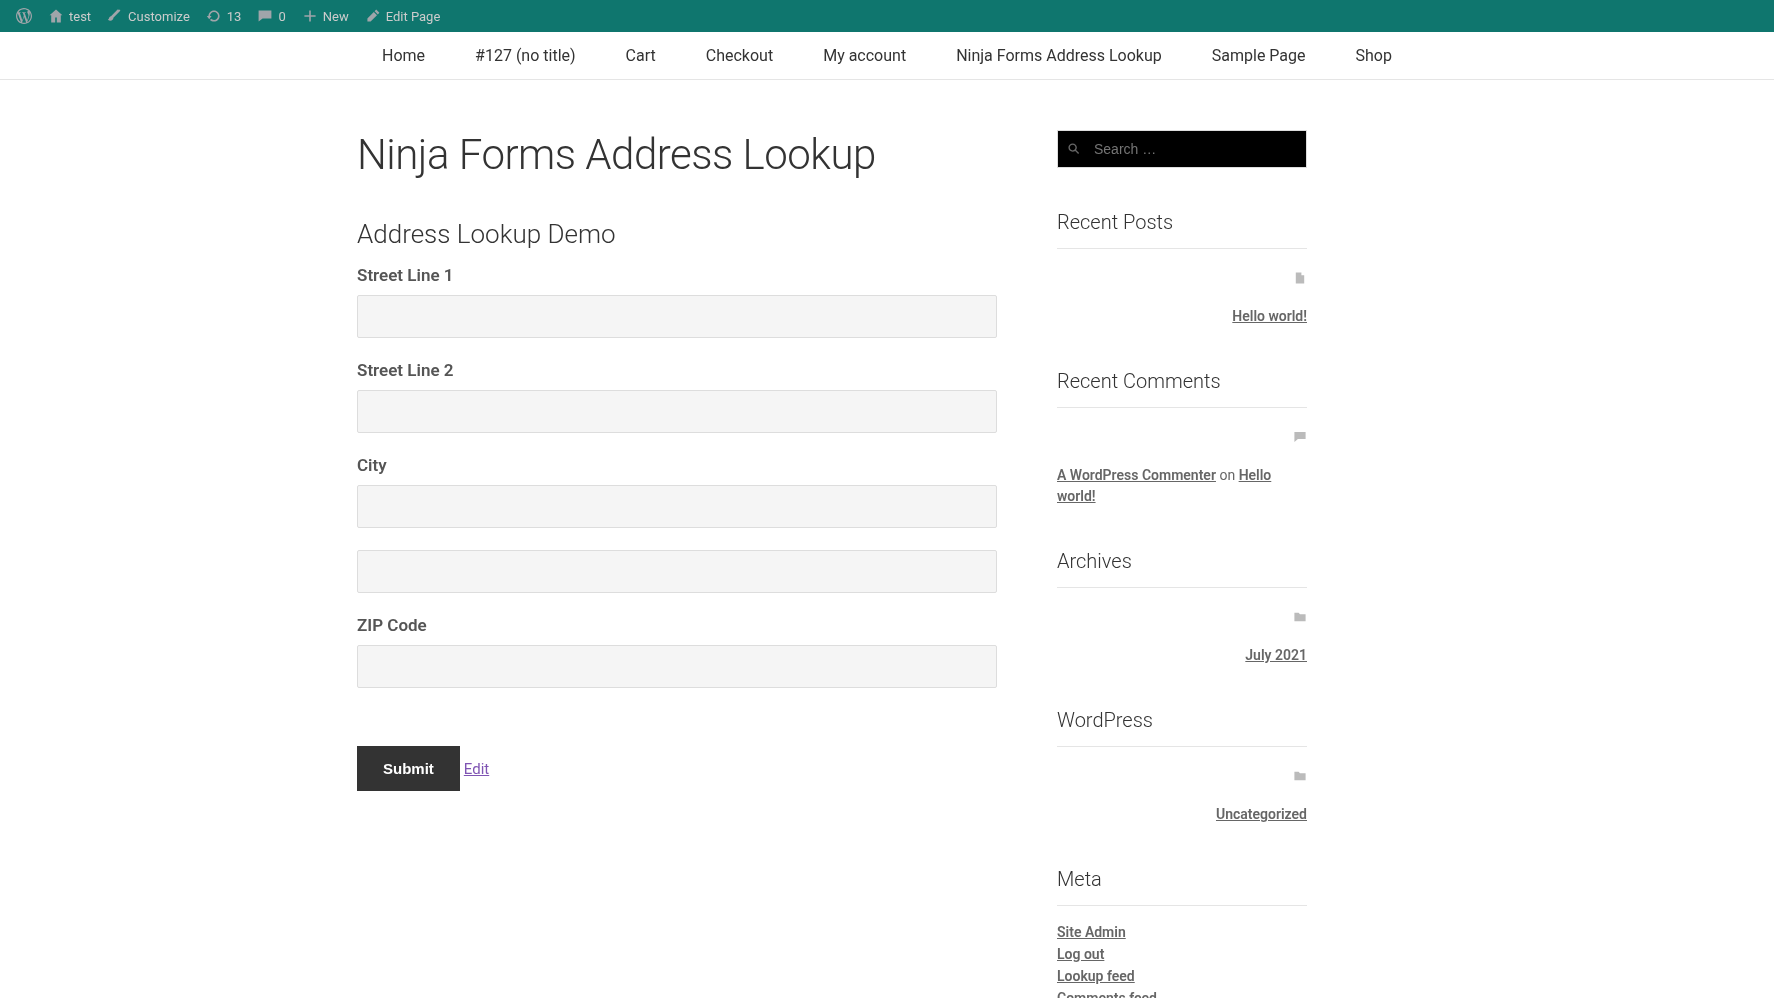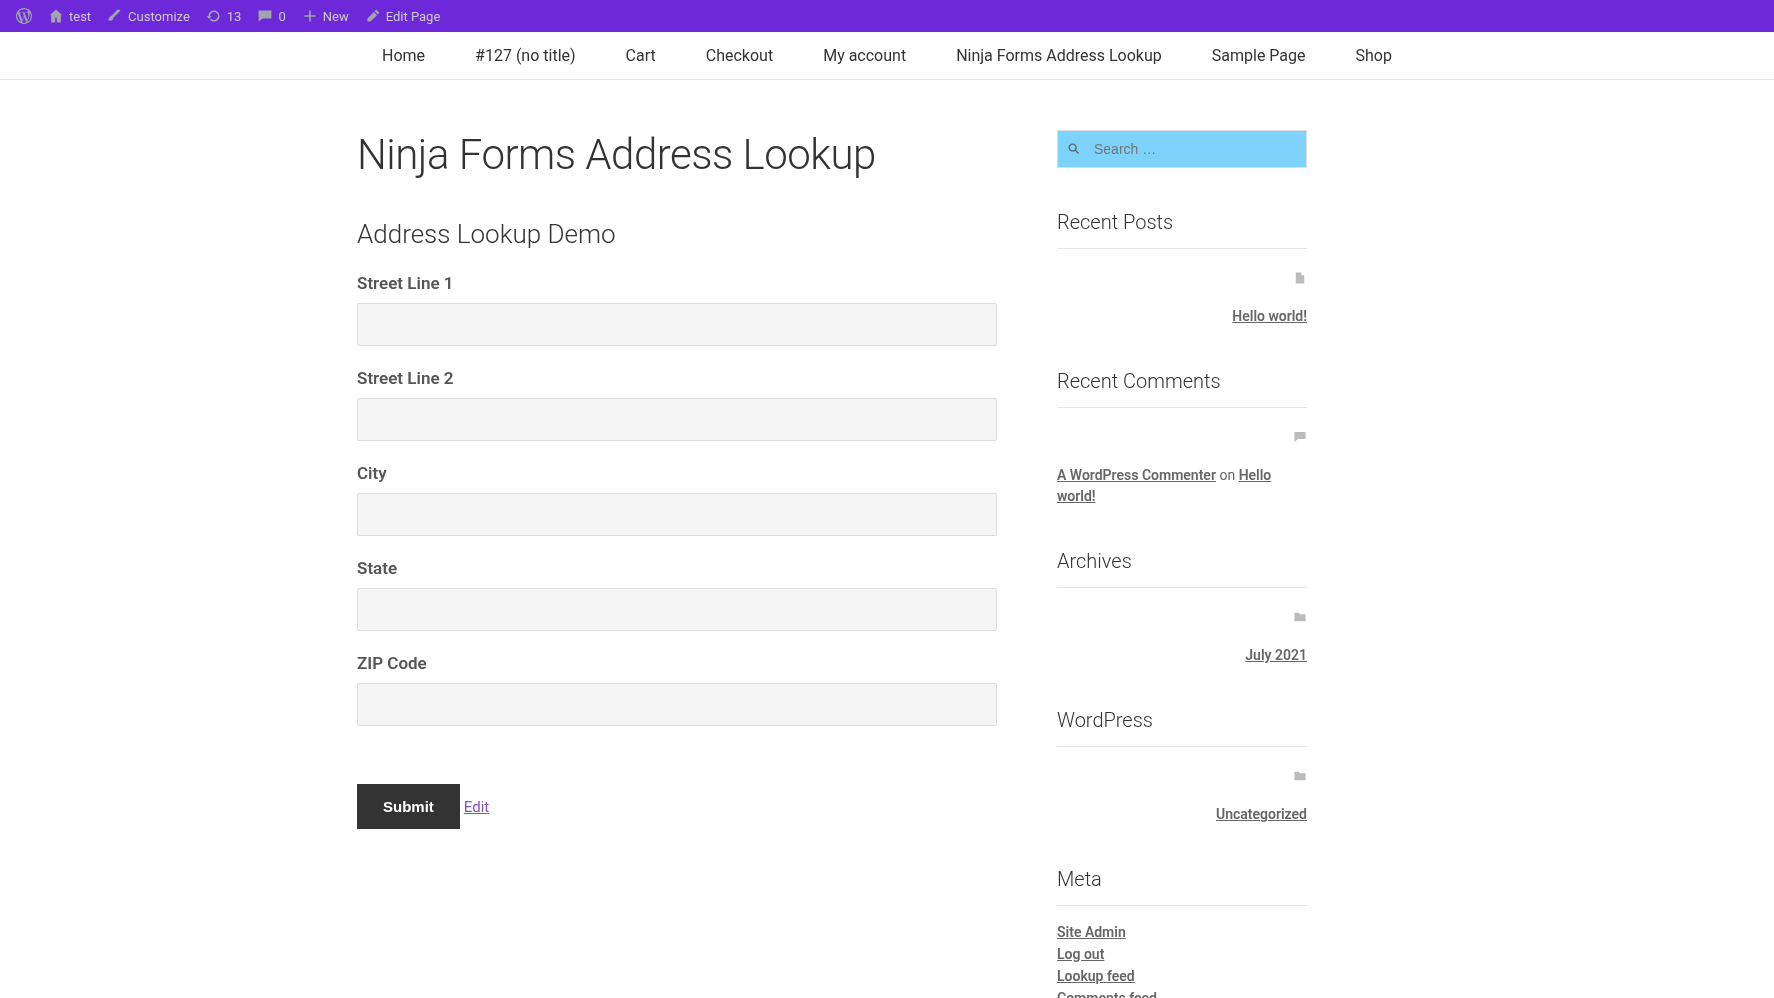--- a/index.html
+++ b/index.html
@@ -1,45 +1,45 @@
 <!DOCTYPE html>
 <html><head>
 <meta charset="utf-8">
 <style>
 * { margin: 0; padding: 0; box-sizing: border-box; }
 body { font-family: -apple-system, BlinkMacSystemFont, "Segoe UI", Roboto, Helvetica, Arial, sans-serif; background: #fff; color: #333; }
 
 
-.admin-bar { background: #6d28d9; height: 32px; display: flex; align-items: center; padding: 15px 8px; font-size: 13px; color: #ccc; }
+.admin-bar { background: #0f766e; height: 32px; display: flex; align-items: center; padding: 15px 8px; font-size: 13px; color: #ccc; }
 .admin-bar .ab-item { display: flex; align-items: center; padding: 0 8px; height: 32px; color: #ccc; cursor: pointer; gap: 5px; }
 .admin-bar svg { width: 16px; height: 16px; fill: #a0a5aa; }
 
 
 .main-nav { border-bottom: 1px solid #e5e5e5; }
 .main-nav ul { list-style: none; display: flex; justify-content: center; gap: 10px; }
 .main-nav li { padding: 14px 20px; font-size: 16px; color: #333; cursor: pointer; }
 
 
 .container { max-width: 1100px; margin: 50px auto 0; padding: 0 20px; display: flex; gap: 60px; }
 .content { flex: 1; max-width: 640px; }
 .sidebar { width: 250px; }
 
 
 .page-title { font-size: 42px; font-weight: 300; color: #333; margin-bottom: 40px; letter-spacing: -0.5px; }
-.form-title { font-size: 26px; font-weight: 300; color: #333; margin-bottom: 24px; }
+.form-title { font-size: 26px; font-weight: 300; color: #333; margin-bottom: 16px; }
 .field { margin-bottom: 22px; }
 .field label { display: block; font-size: 17px; font-weight: 600; color: #555; margin-bottom: 10px; }
 .field input { width: 100%; padding: 12px 14px; font-size: 15px; background: #f5f5f5; border: 1px solid #ddd; border-radius: 2px; }
 .submit-btn { background: #333; color: #fff; border: none; padding: 14px 26px; font-size: 15px; font-weight: 600; cursor: pointer; }
 .edit-link { display: inline-block; margin-top: 50px; color: #7f54b3; text-decoration: underline; font-size: 15px; cursor: pointer; }
 
 
 .widget { margin-bottom: 42px; }
 .search-widget { position: relative; margin-bottom: 42px; }
-.search-widget input { width: 100%; padding: 10px 12px 10px 36px; font-size: 14px; background: #7dd3fc; border: 1px solid #ddd; color: #666; }
+.search-widget input { width: 100%; padding: 10px 12px 10px 36px; font-size: 14px; background: #000000; border: 1px solid #ddd; color: #666; }
 .search-widget .search-icon-box { position: absolute; left: 8px; top: 50%; transform: translateY(-50%); width: 18px; height: 18px; display:flex; align-items:center; justify-content:center; }
 .search-widget svg { width: 14px; height: 14px; fill: #666; }
 .widget-title { font-size: 20px; font-weight: 300; color: #333; margin-bottom: 14px; }
 .widget hr { border: none; border-top: 1px solid #e5e5e5; margin-bottom: 18px; }
 .widget ul { list-style: none; }
 .widget li { display: flex; align-items: flex-end; gap: 22px; margin-bottom: 10px; font-size: 14px; color: #666; line-height: 1.5; flex-direction: column; }
 .widget li .li-icon { width: 14px; height: 14px; flex-shrink: 0; margin-top: 3px; }
 .widget li .li-icon svg { width: 14px; height: 14px; fill: #bbb; }
 .widget a { color: #666; text-decoration: underline; font-weight: 600; cursor: pointer; }
 .widget .plain-link { display: block; color: #666; text-decoration: underline; font-weight: 600; font-size: 14px; margin-bottom: 6px; cursor: pointer; }
@@ -117,21 +117,20 @@
     </div>
     <div class="field">
       <label>Street Line 2</label>
       <input type="text" value="" style="">
     </div>
     <div class="field">
       <label>City</label>
       <input type="text" value="" style="">
     </div>
     <div class="field">
-      <label>State</label>
       <input type="text" value="" style="">
     </div>
     <div class="field" style="position:relative;">
       <label>ZIP Code</label>
       <input type="text" value="" style="">
     </div>
 
     <button class="submit-btn">Submit</button>
 
     <a class="edit-link">Edit</a>

